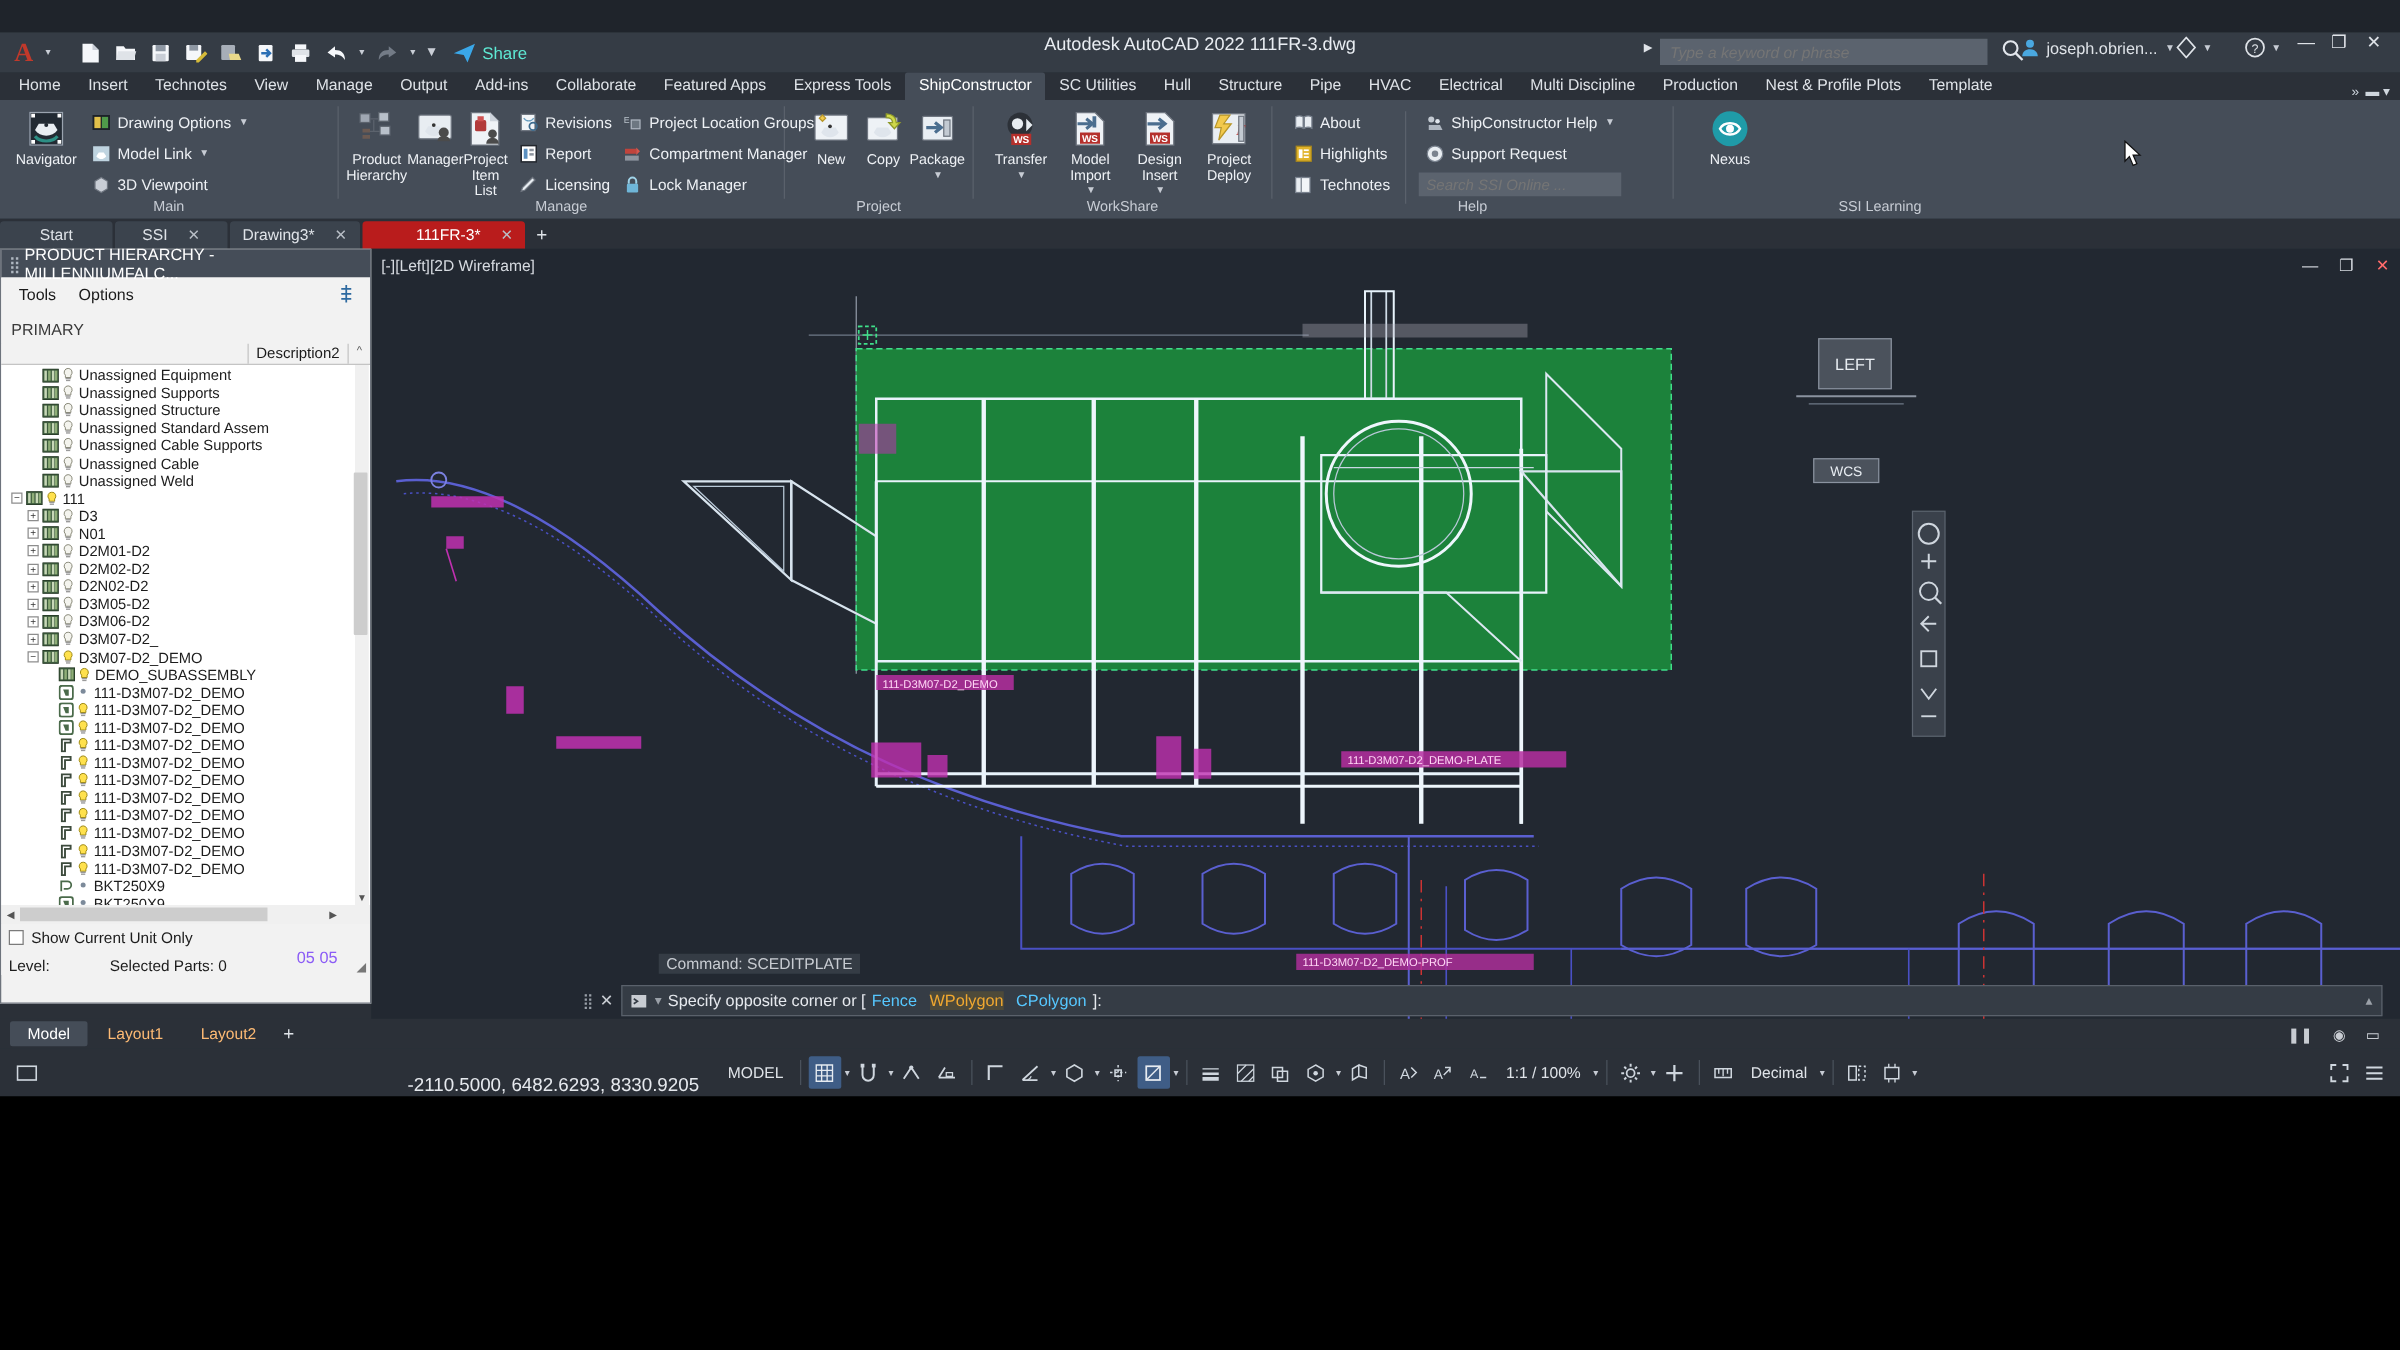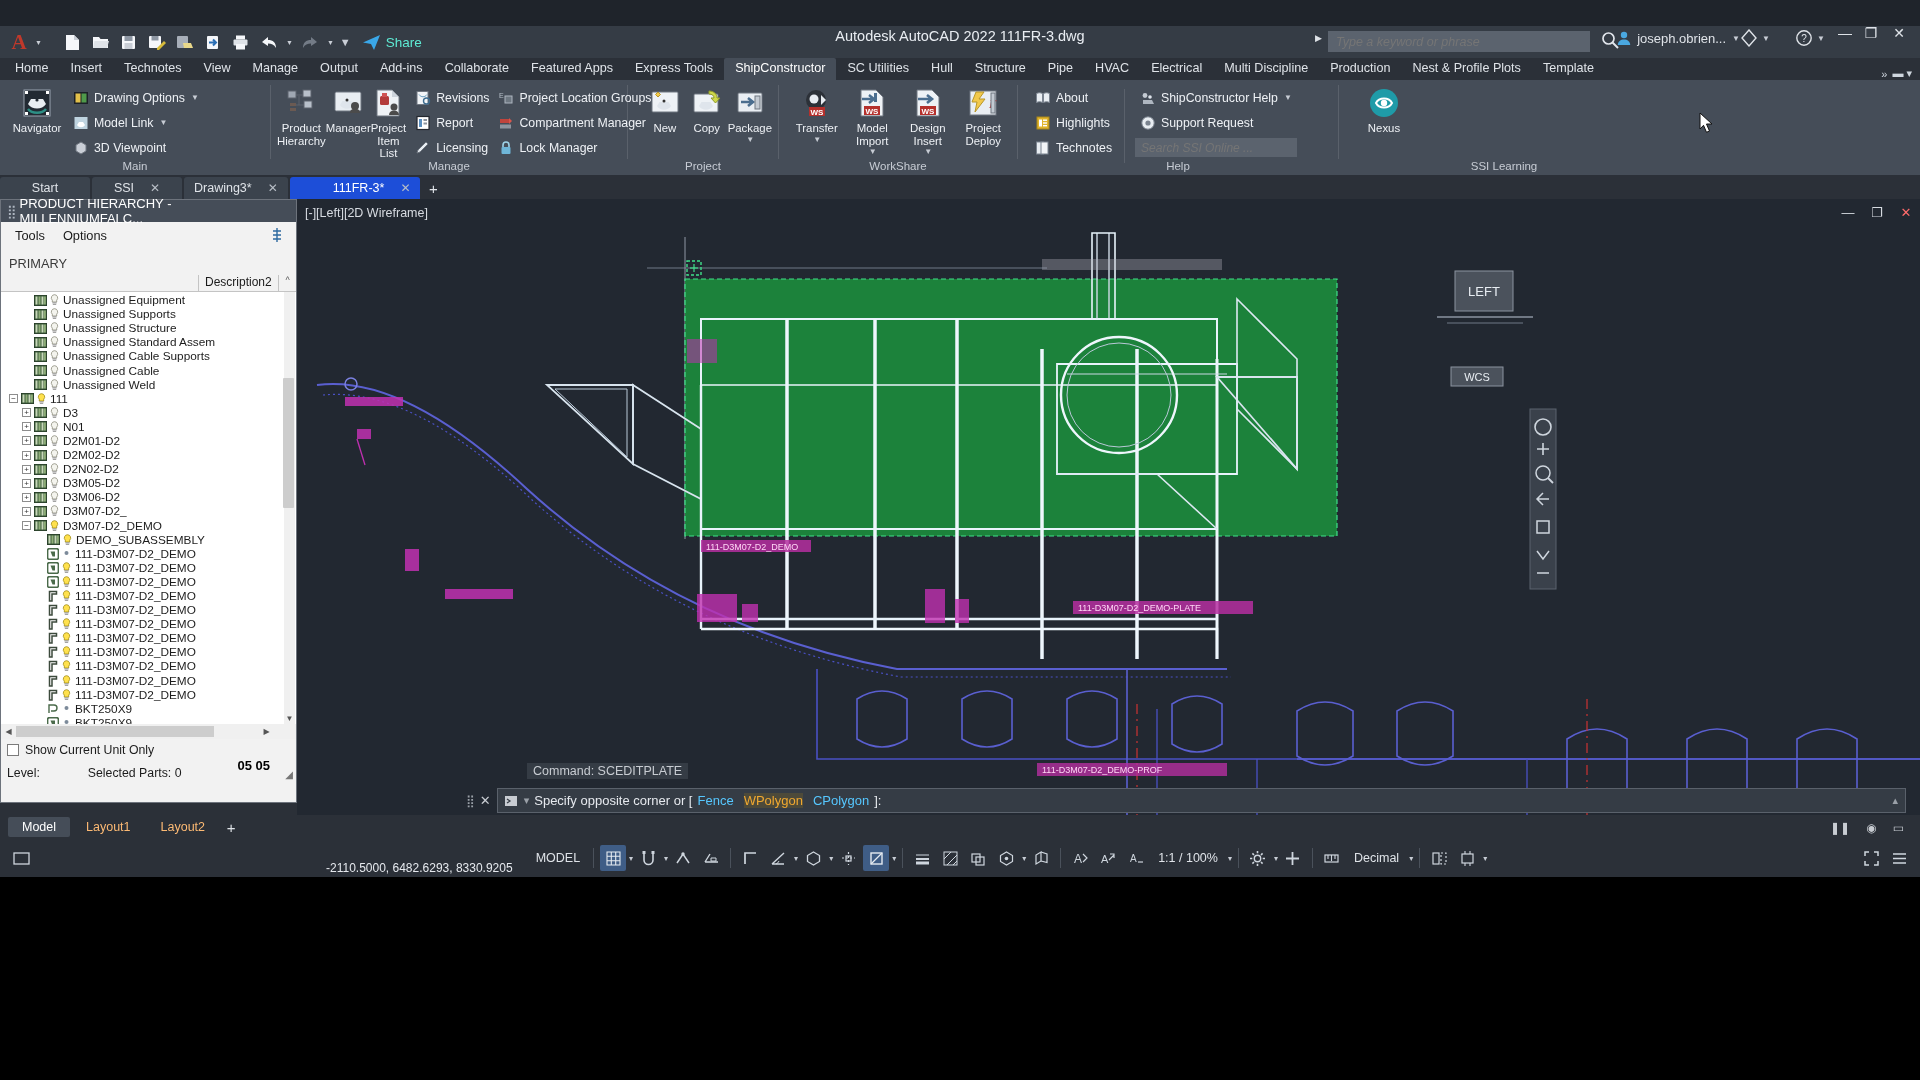--- a/index.html
+++ b/index.html
@@ -93,21 +93,21 @@
   
   .doctabs {
     position: absolute; left: 0; top: 175px; width: 1920px; height: 24px;
     background: #2b3038; display: flex; align-items: flex-end; font-size: 12.5px;
   }
   .dtab {
     height: 22px; min-width: 90px; display: flex; align-items: center; justify-content: center;
     padding: 0 10px; color: #dfe3e8; background: #3b434d; margin-right: 2px;
     border-radius: 3px 3px 0 0; position: relative; gap: 16px;
   }
-  .dtab.active { background: #1d4ed8; color: #fff; padding-left: 43px; }
+  .dtab.active { background: #b91c1c; color: #fff; padding-left: 43px; }
   .dtab .x { font-size: 12px; color: #b9bfc7; }
   .dtab-add { width: 22px; height: 22px; display:flex; align-items:center; justify-content:center; color:#dfe3e8; font-size: 15px;}
 
   
   .canvas-area {
     position: absolute; left: 297px; top: 199px; width: 1623px; height: 624px;
     background: #222831; overflow: hidden;
   }
   .vp-label {
     position: absolute; left: 8px; top: 7px; font-size: 12.5px; color: #d7dbe1;
@@ -173,21 +173,21 @@
   .mtab.active { background: #454d58; color: #fff; }
   .mtab-add { width: 20px; text-align: center; color: #dfe3e8; font-size: 15px;}
   .mt-right { margin-left: auto; display:flex; align-items:center; gap: 14px; padding-right: 14px;}
 
   
   .statusbar {
     position: absolute; left: 0; top: 839px; width: 1920px; height: 38px;
     background: #2b3038; display: flex; align-items: center; gap: 2px; padding: 0 8px;
     font-size: 12.5px; color: #dfe3e8;
   }
-  .coord { font-size: 12px; color: #e6e9ee; margin-left: 290px; margin-right: 14px; white-space: nowrap; margin-top: 20px;}
+  .coord { font-size: 15px; color: #e6e9ee; margin-left: 290px; margin-right: 14px; white-space: nowrap; margin-top: 20px;}
   .sb-btn { width: 26px; height: 26px; display: flex; align-items: center; justify-content: center; border-radius: 2px;}
   .sb-btn.on { background: #3f5d86; }
   .sb-txt { padding: 0 7px; height: 24px; display:flex; align-items:center; }
   .sb-sep { width: 1px; height: 20px; background: #4a515b; margin: 0 4px; }
   .dd { font-size: 8px; color: #c7ccd4; margin-left: 1px;}
   .bottom-strip { position: absolute; left:0; top: 877px; width: 1920px; height: 203px; background: #000; }
 
   svg { display: block; }
 </style>
 </head>
@@ -1445,21 +1445,21 @@
       <div class="hthumb"></div>
       <div class="sb-arr" style="position:absolute;left:258px">▶</div>
     </div>
     <div class="pal-check">
       <span style="width:12px;height:12px;border:1px solid #7b7b7b;background:#fff;display:inline-block"></span>
       <span>Show Current Unit Only</span>
     </div>
     <div class="pal-foot">
       <span>Level:</span>
       <span>Selected Parts: 0</span>
-      <span style="position:absolute;right:26px;top:-2px;font-size:13px;color:#000000;font-weight:bold">05 05</span>
+      <span style="position:absolute;right:26px;top:-2px;font-size:13px;color:#8b5cf6;font-weight:normal">05 05</span>
       <span style="position:absolute;right:3px;bottom:0;color:#777;font-size:10px">◢</span>
     </div>
   </div>
 
   <div class="cmdhist">Command:  SCEDITPLATE</div>
   <div class="cmdline">
     <span class="cmd-grip">⣿</span>
     <span style="color:#c8ccd2;font-size:13px">✕</span>
     <div class="cmd-box">
       <svg width="14" height="12" viewBox="0 0 14 12">

